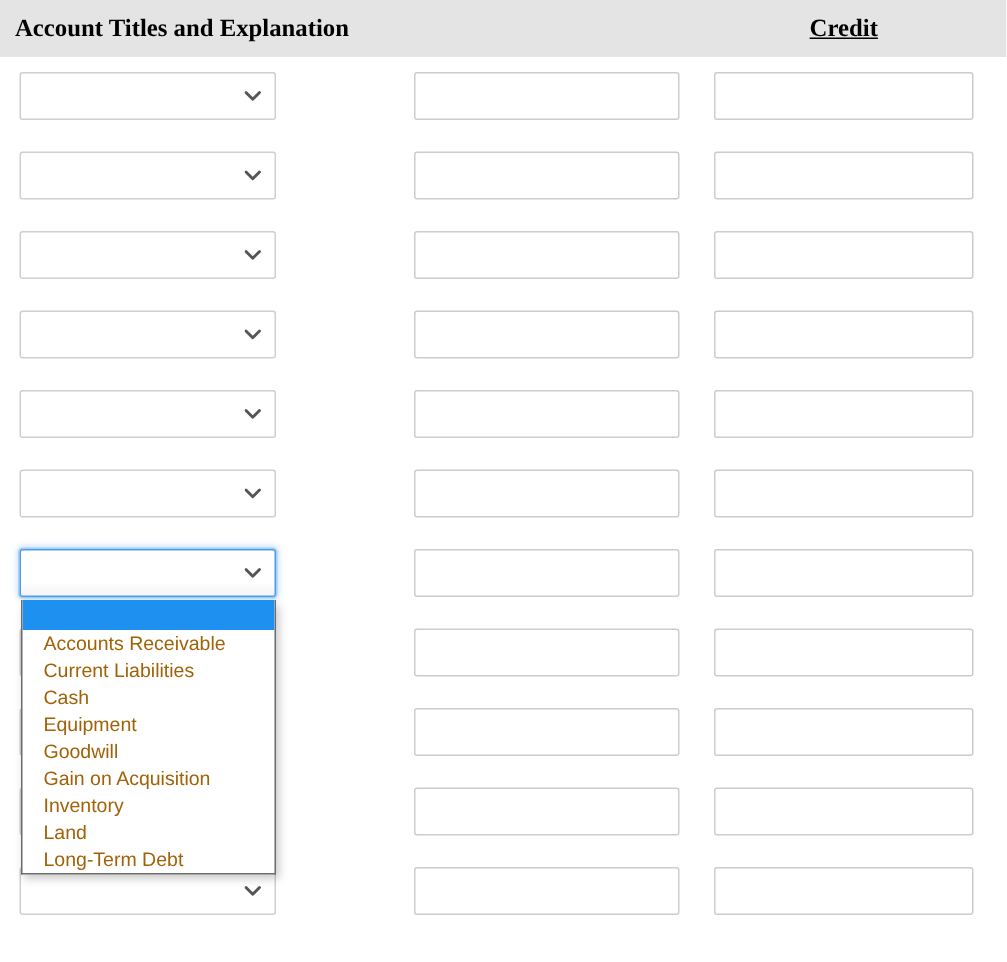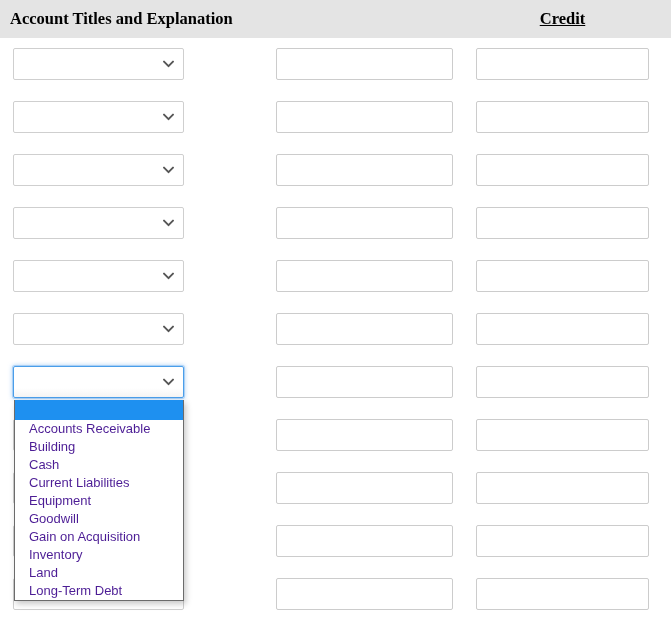--- a/index.html
+++ b/index.html
@@ -112,21 +112,21 @@
     box-shadow: 2px 3px 6px rgba(0,0,0,0.22);
     z-index: 50;
     padding: 0;
     overflow: hidden;
   }
   .dd-option {
     height: 18px;
     line-height: 18px;
     padding-left: 14px;
     font-size: 13px;
-    color: #4c1d95;
+    color: #a16207;
     white-space: nowrap;
     overflow: hidden;
     cursor: default;
   }
   .dd-option.blank { height: 20px; }
   .dd-option.selected {
     background: #1e90f0;
     color: #ffffff;
   }
 </style>
@@ -315,23 +315,22 @@
         </div>
         <div class="amt-input amt-credit">
           <span class="inp-value"></span>
         </div>
       </div>
     </div>
 
   <div class="dropdown-panel" id="dropdown-panel">
       <div class="dd-option blank selected"></div>
       <div class="dd-option">Accounts Receivable</div>
-      <div class="dd-option">Building</div>
+      <div class="dd-option">Current Liabilities</div>
       <div class="dd-option">Cash</div>
-      <div class="dd-option">Current Liabilities</div>
       <div class="dd-option">Equipment</div>
       <div class="dd-option">Goodwill</div>
       <div class="dd-option">Gain on Acquisition</div>
       <div class="dd-option">Inventory</div>
       <div class="dd-option">Land</div>
       <div class="dd-option">Long-Term Debt</div>
     </div>
 
 </div>
 

